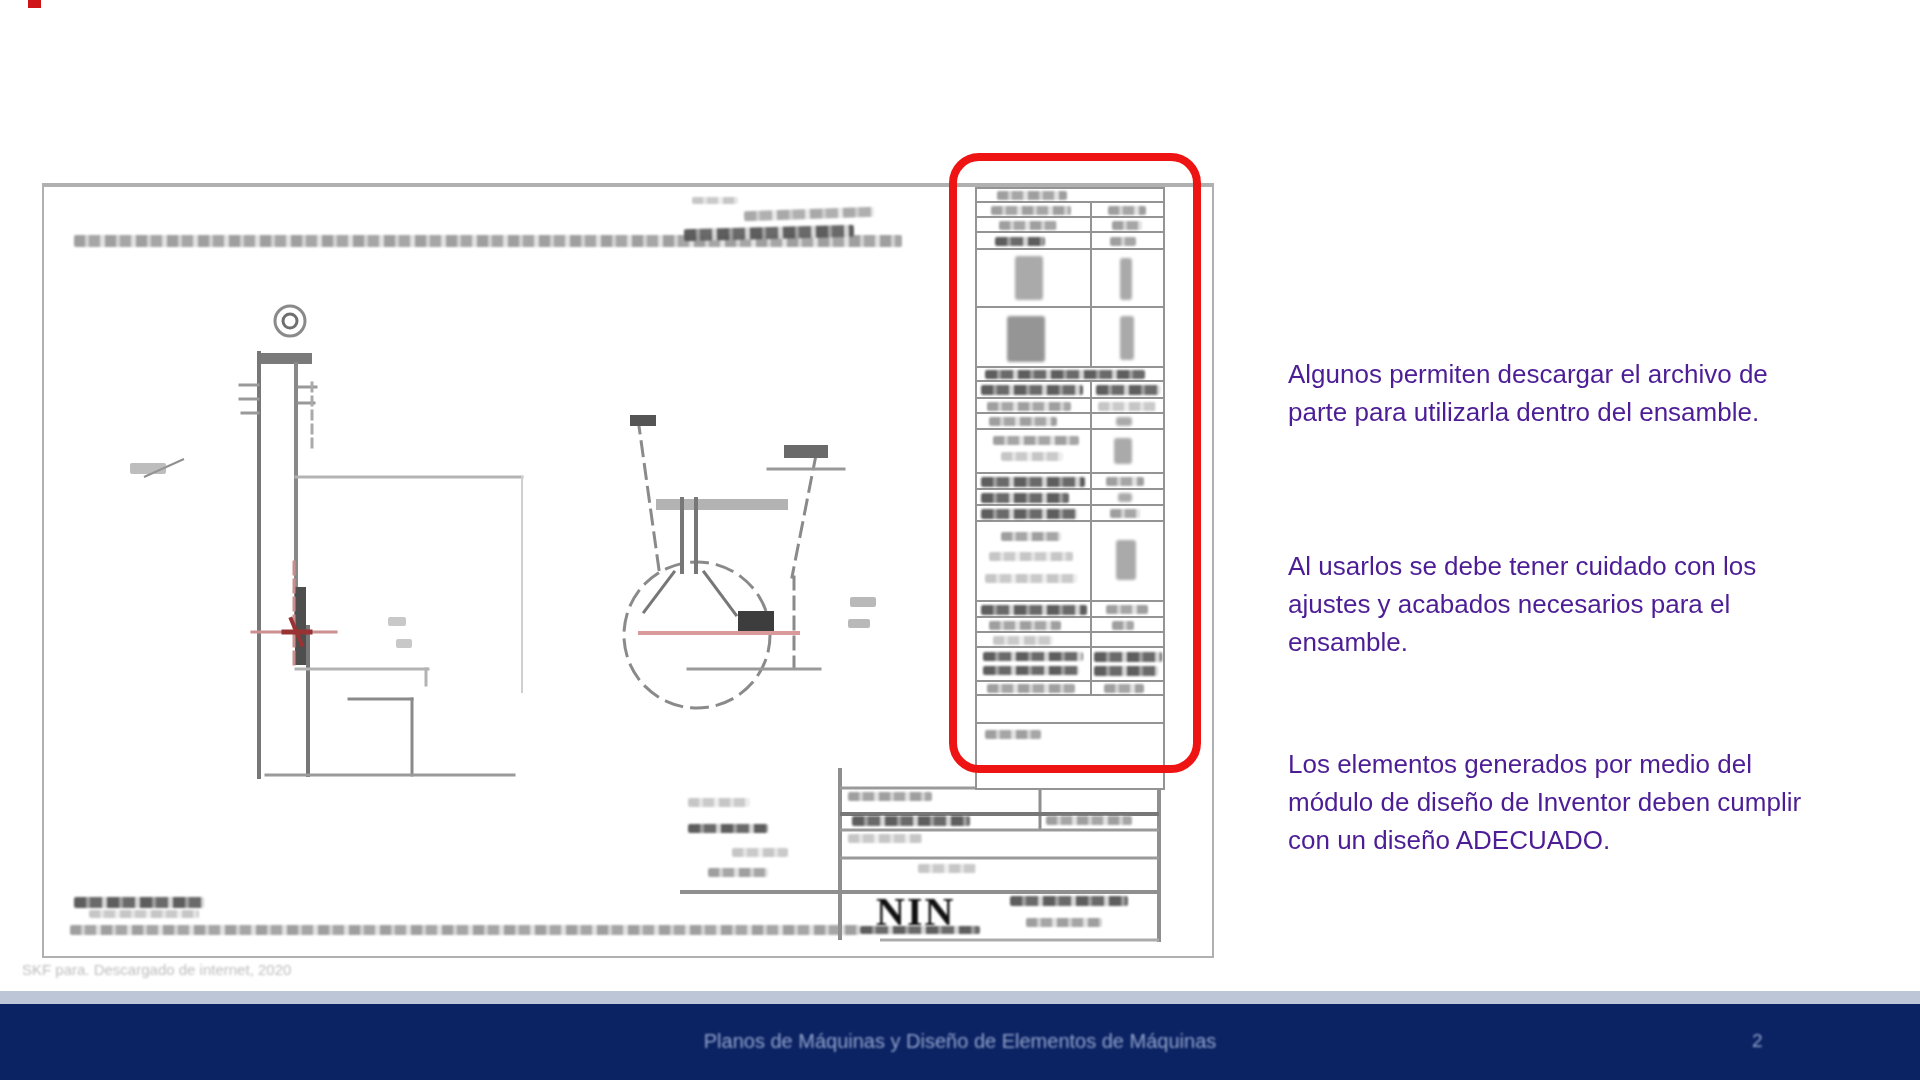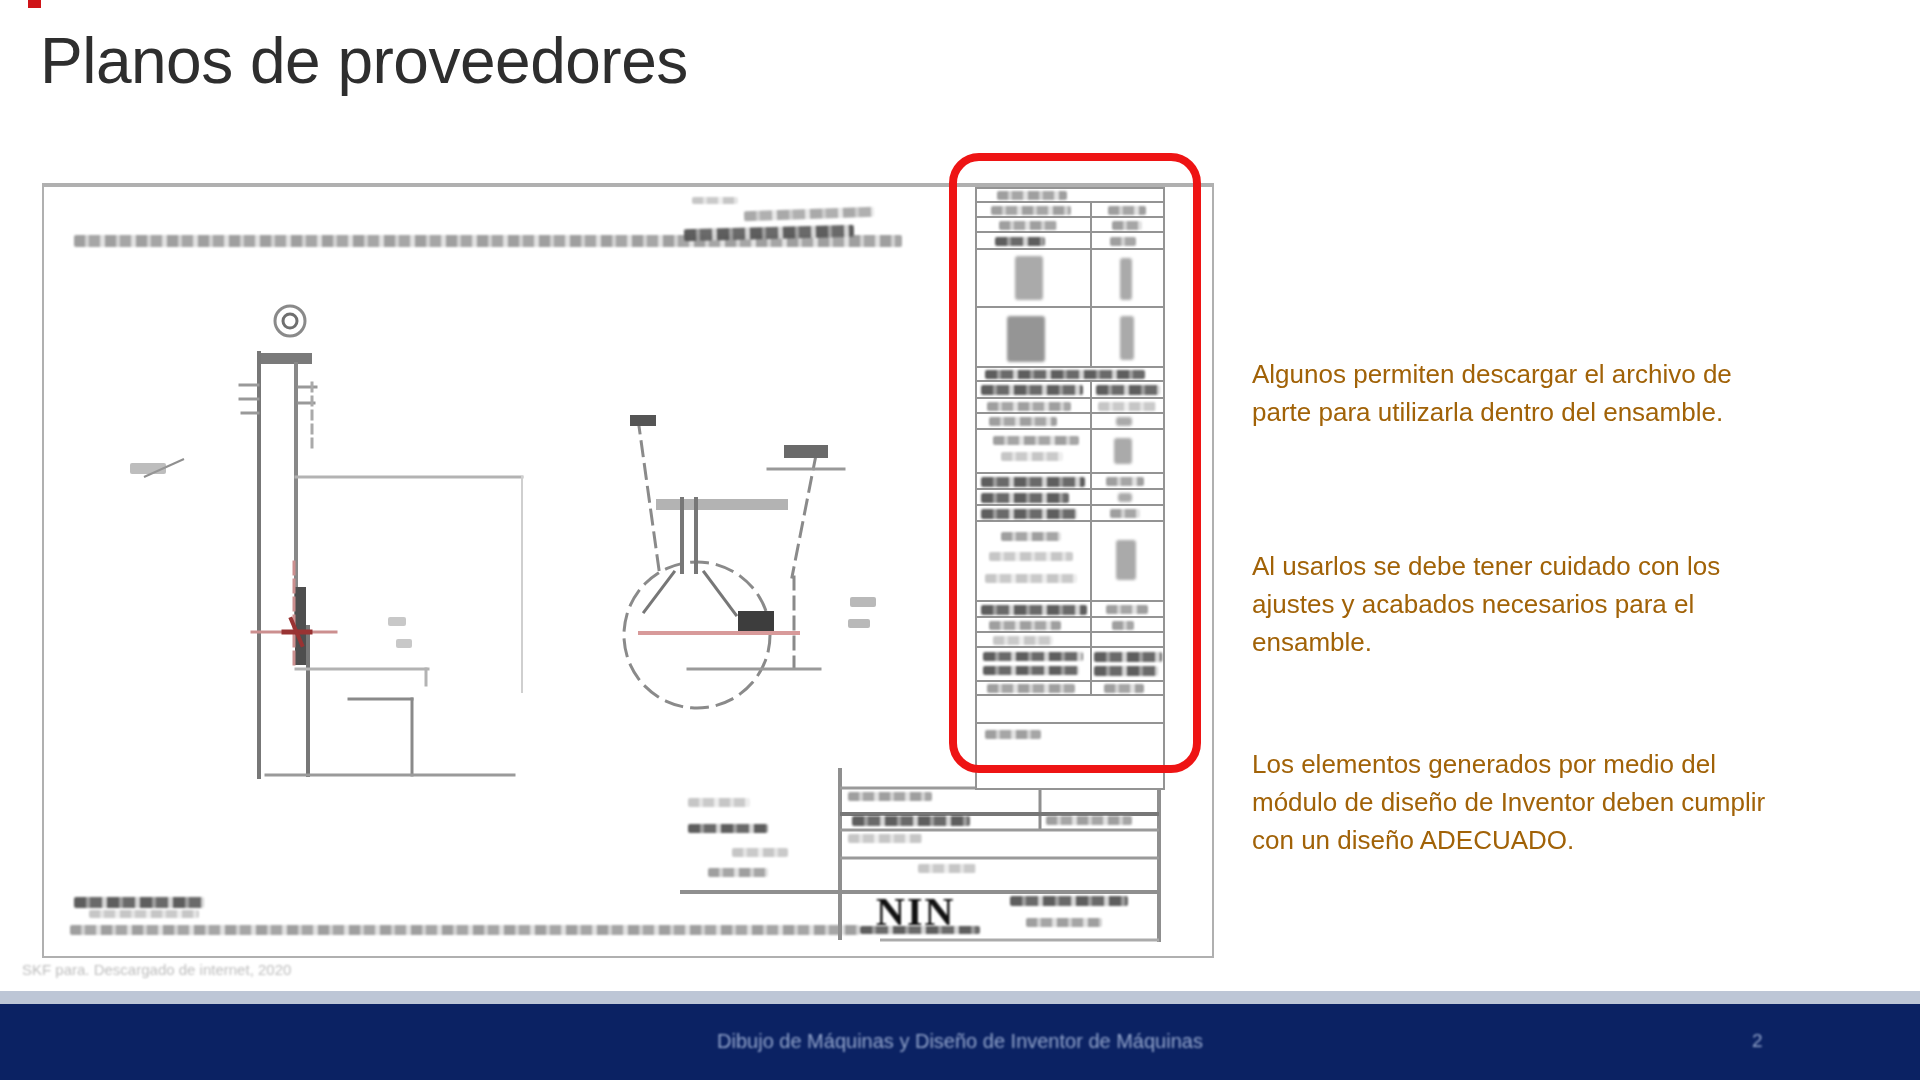--- a/index.html
+++ b/index.html
@@ -37,41 +37,40 @@
   .redbox{position:absolute;left:949px;top:153px;width:252px;height:620px;border:8px solid #ee1414;
           border-radius:30px;box-sizing:border-box;z-index:4;filter:blur(.4px);}
   .red-artifact{position:absolute;left:28px;top:0;width:13px;height:8px;background:#cf1418;}
 
   
   .tblock{position:absolute;left:636px;top:581px;width:484px;height:180px;}
   .logo{position:absolute;left:196px;top:120px;font-family:"Liberation Serif",serif;font-weight:700;
         font-size:40px;letter-spacing:2px;color:#101010;filter:blur(1.1px);}
 
   
-  .para{position:absolute;left:1252px;width:535px;margin:0;font-size:26px;line-height:1.46;
-        color:#a16207;filter:blur(.7px);}
+  .para{position:absolute;left:1288px;width:535px;margin:0;font-size:26px;line-height:1.46;
+        color:#4c1d95;filter:blur(.7px);}
   .para.p1{top:356px;}
   .para.p2{top:548px;}
   .para.p3{top:746px;}
 
   
   .citation{position:absolute;left:22px;top:961px;font-size:15px;color:#bdbdbd;filter:blur(1px);}
   .band{position:absolute;left:0;top:991px;width:1920px;height:13px;background:#bdc6d6;}
   .footerbar{position:absolute;left:0;top:1004px;width:1920px;height:76px;background:#0b2263;}
   .ftext{position:absolute;left:0;right:0;top:26px;text-align:center;font-size:20px;color:#93a5cb;filter:blur(.8px);}
   .fpage{position:absolute;left:1752px;top:26px;font-size:19px;color:#93a5cb;filter:blur(.8px);}
 </style>
 </head>
 <body>
 
 <div class="slide">
 
   <div class="red-artifact"></div>
 
-  <h1 class="title">Planos de proveedores</h1>
 
   <div class="panel">
 
     <span class="smudge" style="left:30px;top:48px;width:828px;height:12px"></span>
     <span class="smudge dark" style="left:640px;top:40px;width:170px;height:12px;transform:rotate(-1.5deg)"></span>
     <span class="smudge dark light" style="left:700px;top:22px;width:130px;height:10px;transform:rotate(-2deg)"></span>
     <span class="smudge light" style="left:648px;top:10px;width:46px;height:7px"></span>
 
     <svg width="1168" height="769" viewBox="0 0 1168 769">
 
@@ -336,17 +335,17 @@
       </div>
   </div>
 
   <p class="para p1">Algunos permiten descargar el archivo de parte para utilizarla dentro del ensamble.</p>
   <p class="para p3">Los elementos generados por medio del módulo de diseño de Inventor deben cumplir con un diseño ADECUADO.</p>
   <p class="para p2">Al usarlos se debe tener cuidado con los ajustes y acabados necesarios para el ensamble.</p>
 
   <div class="citation">SKF para. Descargado de internet, 2020</div>
   <div class="band"></div>
   <div class="footerbar">
-    <div class="ftext">Dibujo de Máquinas y Diseño de Inventor de Máquinas</div>
+    <div class="ftext">Planos de Máquinas y Diseño de Elementos de Máquinas</div>
     <div class="fpage">2</div>
   </div>
 
 </div>
 
 </body></html>

